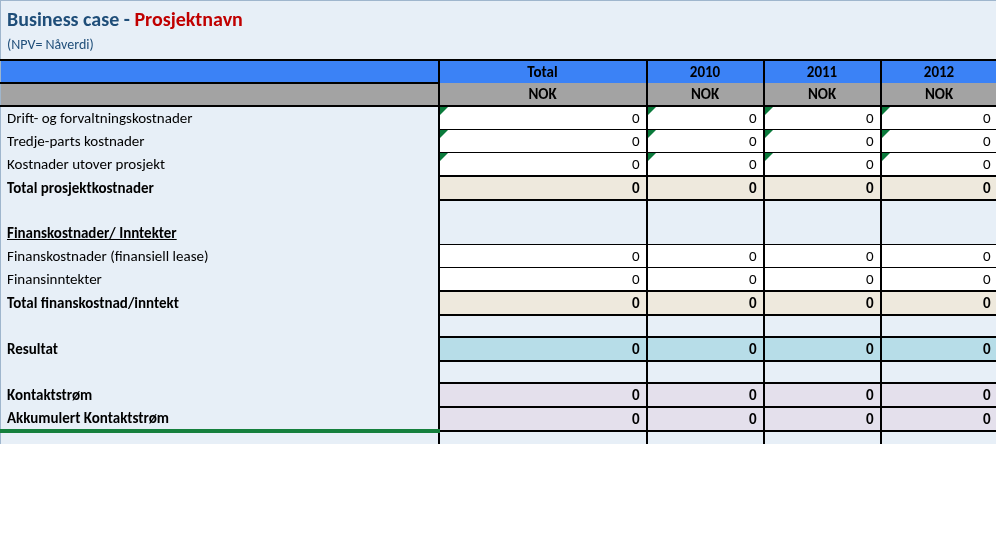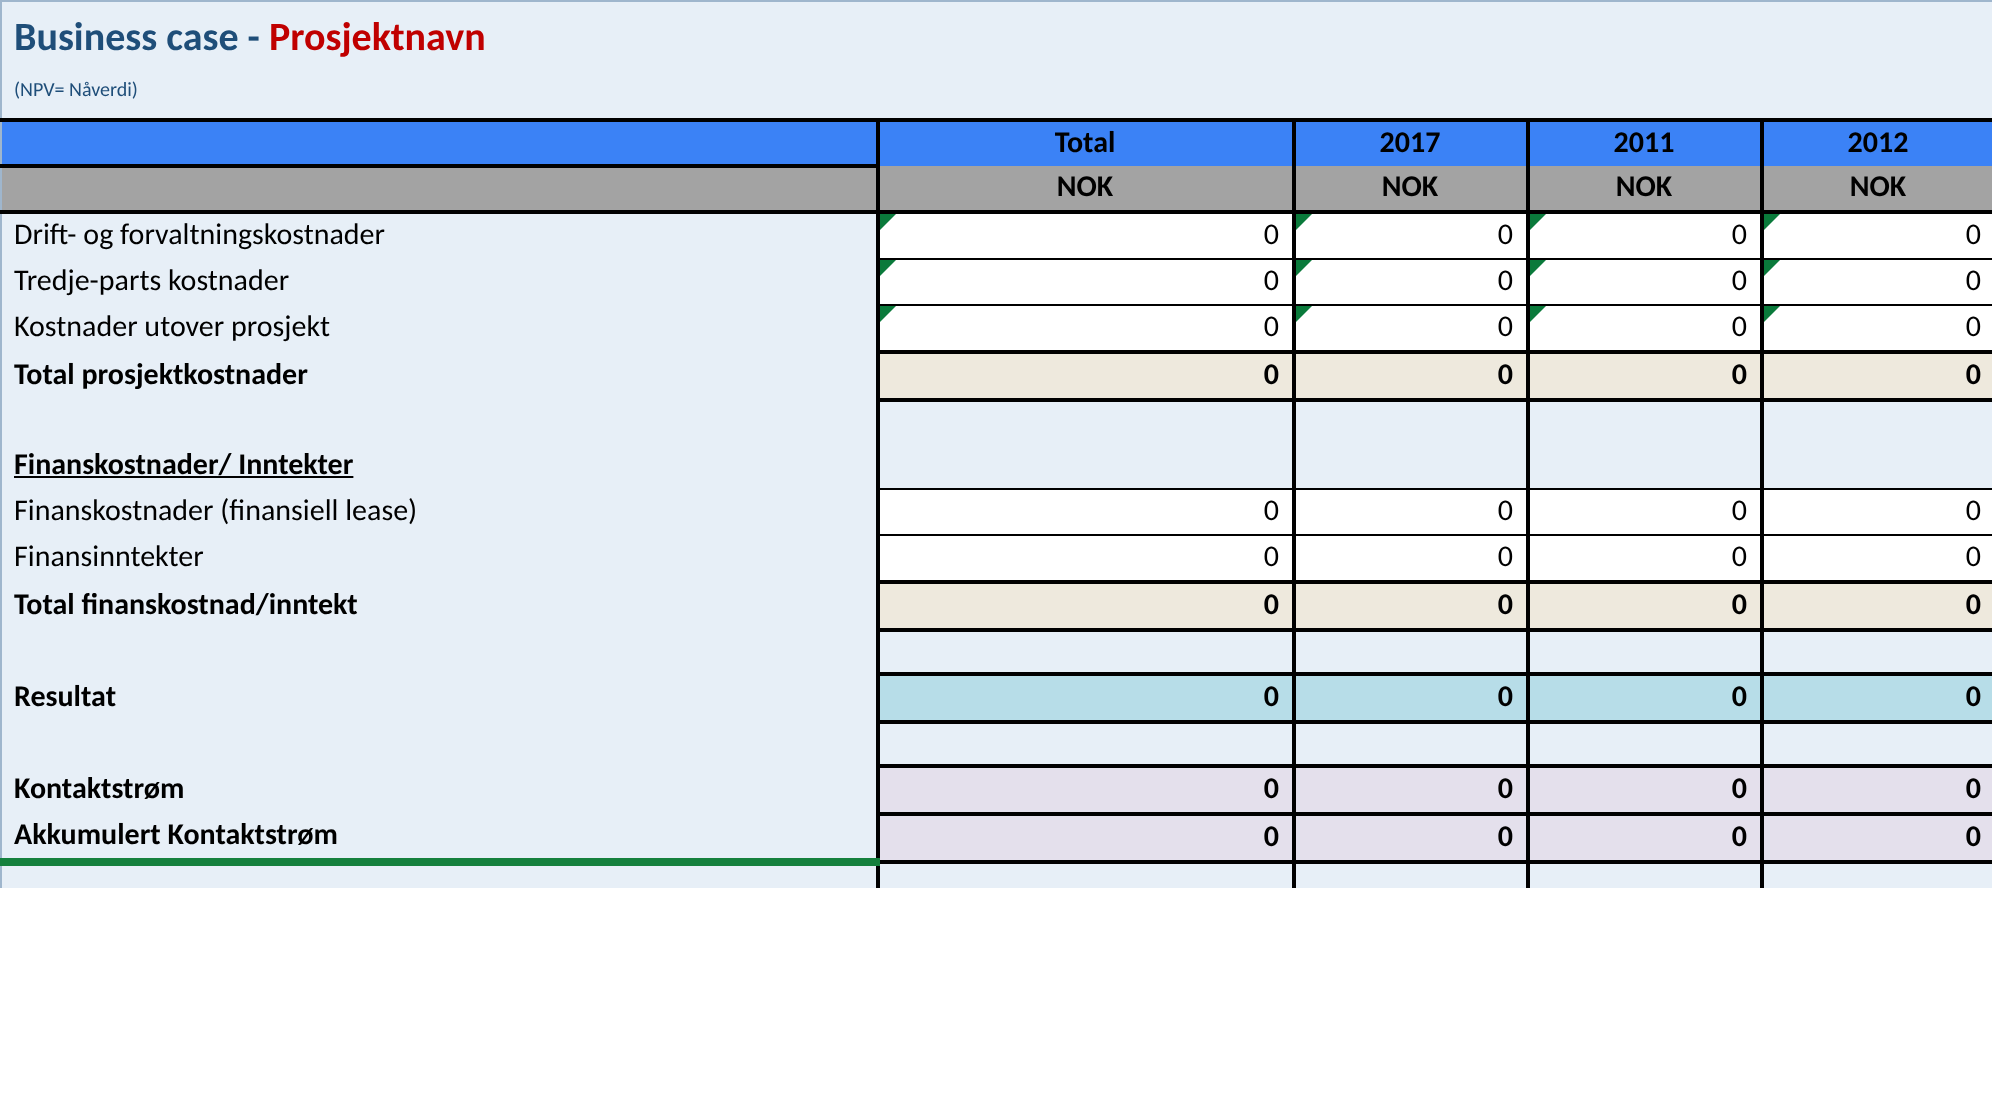--- a/index.html
+++ b/index.html
@@ -30,21 +30,21 @@
   col.label { width: 438px; }
   col.total { width: 208px; }
   col.year  { width: 117px; }
 
   
   .title-row td { background: #e7eff7; border-left:1px solid #9fb6cd; border-right:1px solid #9fb6cd;}
   .title-row.first td { border-top:1px solid #9fb6cd; padding-top:6px;}
   .title-row.last td  { border-bottom:1px solid #9fb6cd; padding-bottom:6px;}
   .title-main { font-size: 20px; font-weight: bold; color:#1f4e79; }
   .title-main .proj { color:#c00000; }
-  .title-sub { font-size: 10px; color:#1f4e79; }
+  .title-sub { font-size: 14px; color:#1f4e79; }
 
   
   .hdr td { background:#3b82f6; font-weight:bold; text-align:center; border-top:2px solid #000; }
   .hdr2 td { background:#a3a3a3; font-weight:bold; text-align:center; border-bottom:2px solid #000; }
   .hdr td.labelcell, .hdr2 td.labelcell { text-align:left; border-top:2px solid #000;}
   .hdr td.labelcell { border-top:2px solid #000; }
   .labelcell { background:#e7eff7; border-left:1px solid #9fb6cd;margin-top:17px; }
 
   
   .num { text-align:right; border:1px solid #000; background:#fff; }
@@ -102,21 +102,21 @@
   </tr>
   <tr class="title-row last">
     <td colspan="5">
       <span class="title-sub">(NPV= Nåverdi)</span>
     </td>
   </tr>
 
   <tr class="hdr">
     <td class="labelcell"></td>
     <td class="colfirst">Total</td>
-    <td class="colb">2017</td>
+    <td class="colb">2010</td>
     <td class="colb">2011</td>
     <td class="colb edge-r">2012</td>
   </tr>
 
   <tr class="hdr2">
     <td class="labelcell"></td>
     <td class="colfirst">NOK</td>
     <td class="colb">NOK</td>
     <td class="colb">NOK</td>
     <td class="colb edge-r">NOK</td>

